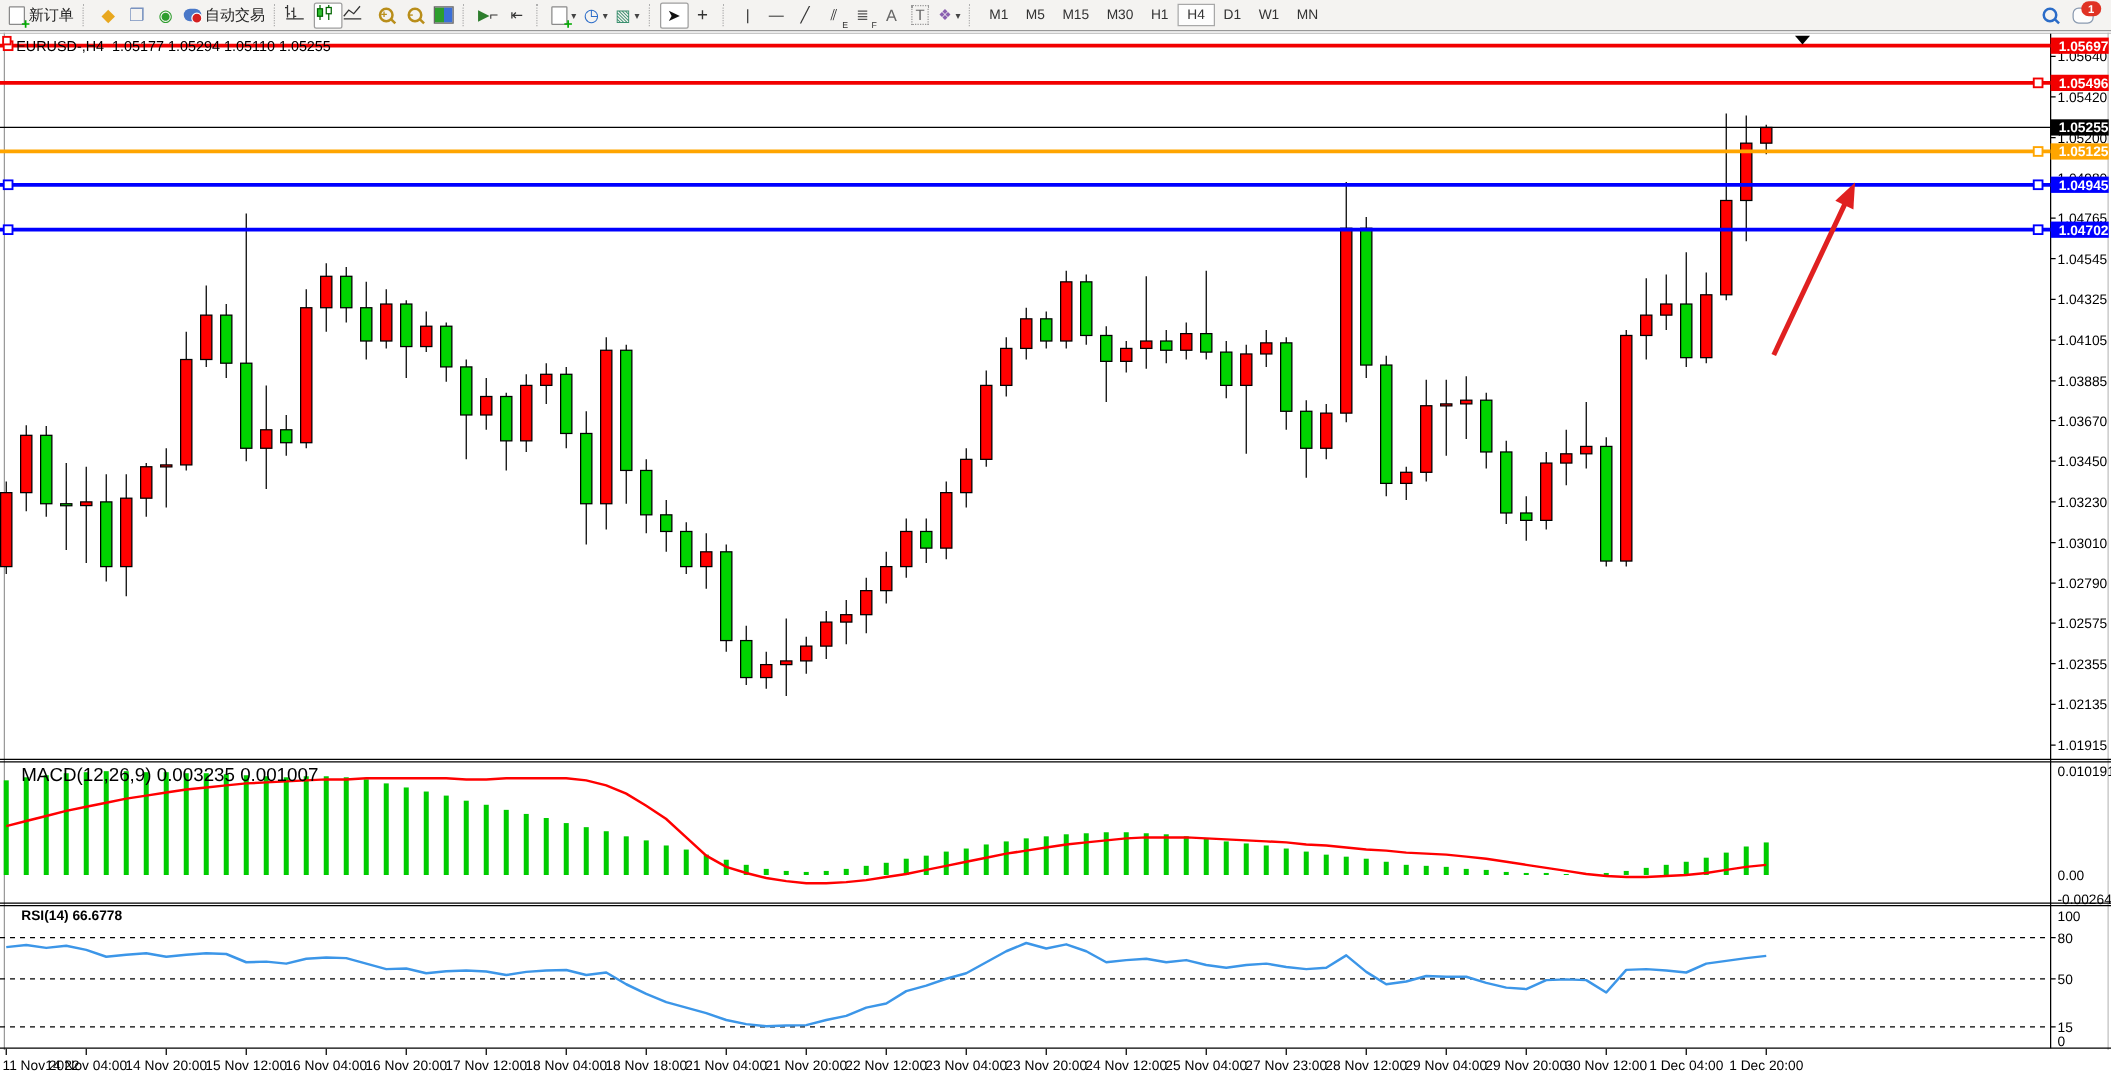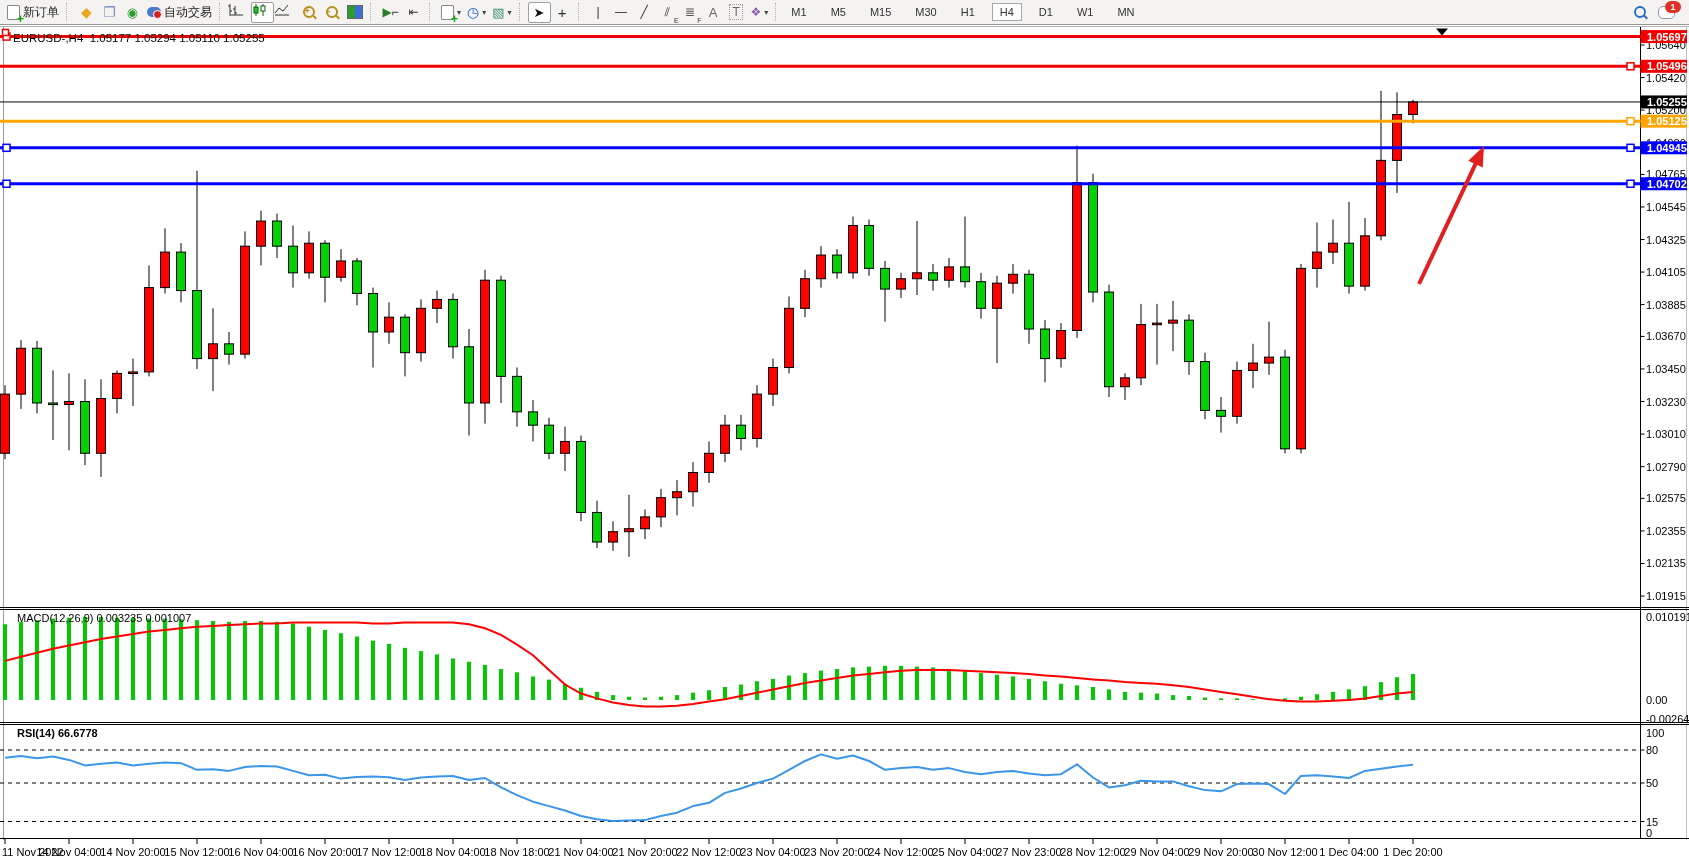--- a/index.html
+++ b/index.html
@@ -141,21 +141,21 @@
       <span style="color:#666;font-size:13px;">A</span>
     </div>
   <div class="tbtn">
       <span style="color:#666;font-size:12px;border:1px dotted #999;padding:0 2px;">T</span>
     </div>
   <div class="tbtn">
       <span style="color:#8a5fb0;font-size:12px;">❖</span>
       <span class="caret">▾</span>
     </div>
   <div class="sep"></div>
-  <div id="tf-group" style="display:flex;align-items:flex-end;gap:10px;">
+  <div id="tf-group" style="display:flex;align-items:flex-end;gap:0;">
       <div class="tf">M1</div>
       <div class="tf">M5</div>
       <div class="tf">M15</div>
       <div class="tf">M30</div>
       <div class="tf">H1</div>
       <div class="tf active">H4</div>
       <div class="tf">D1</div>
       <div class="tf">W1</div>
       <div class="tf">MN</div>
     </div>
@@ -581,15 +581,15 @@
         <text x="1647" y="187.7573964497033" font-size="11" font-weight="bold" fill="#ffffff">1.04702</text>
       </g>
       <g>
         <line x1="1419" y1="284" x2="1478.0344219445983" y2="158.66538110223732" stroke="#e02020" stroke-width="4"></line>
         <polygon points="1484,146 1482.7151062649905,167.50230332056856 1468.2403850052906,160.68449982868094" fill="#e02020"></polygon>
       </g>
       <polygon points="1436,28.5 1448,28.5 1442,35.5" fill="#000"></polygon>
       <rect x="2.5" y="29.5" width="6" height="6" fill="#fff" stroke="#f20000" stroke-width="1.5"></rect>
     </svg>
   <div class="ovl" style="left:13px;top:6px;">EURUSD-,H4  1.05177 1.05294 1.05110 1.05255</div>
-  <div class="ovl" style="left:17px;top:586px;font-size:11px;">MACD(12,26,9) 0.003235 0.001007</div>
+  <div class="ovl" style="left:17px;top:586px;font-size:15px;">MACD(12,26,9) 0.003235 0.001007</div>
   <div class="ovl" style="left:17px;top:701px;font-size:11px;font-weight:bold;">RSI(14) 66.6778</div>
 </div>
 
 </body></html>

